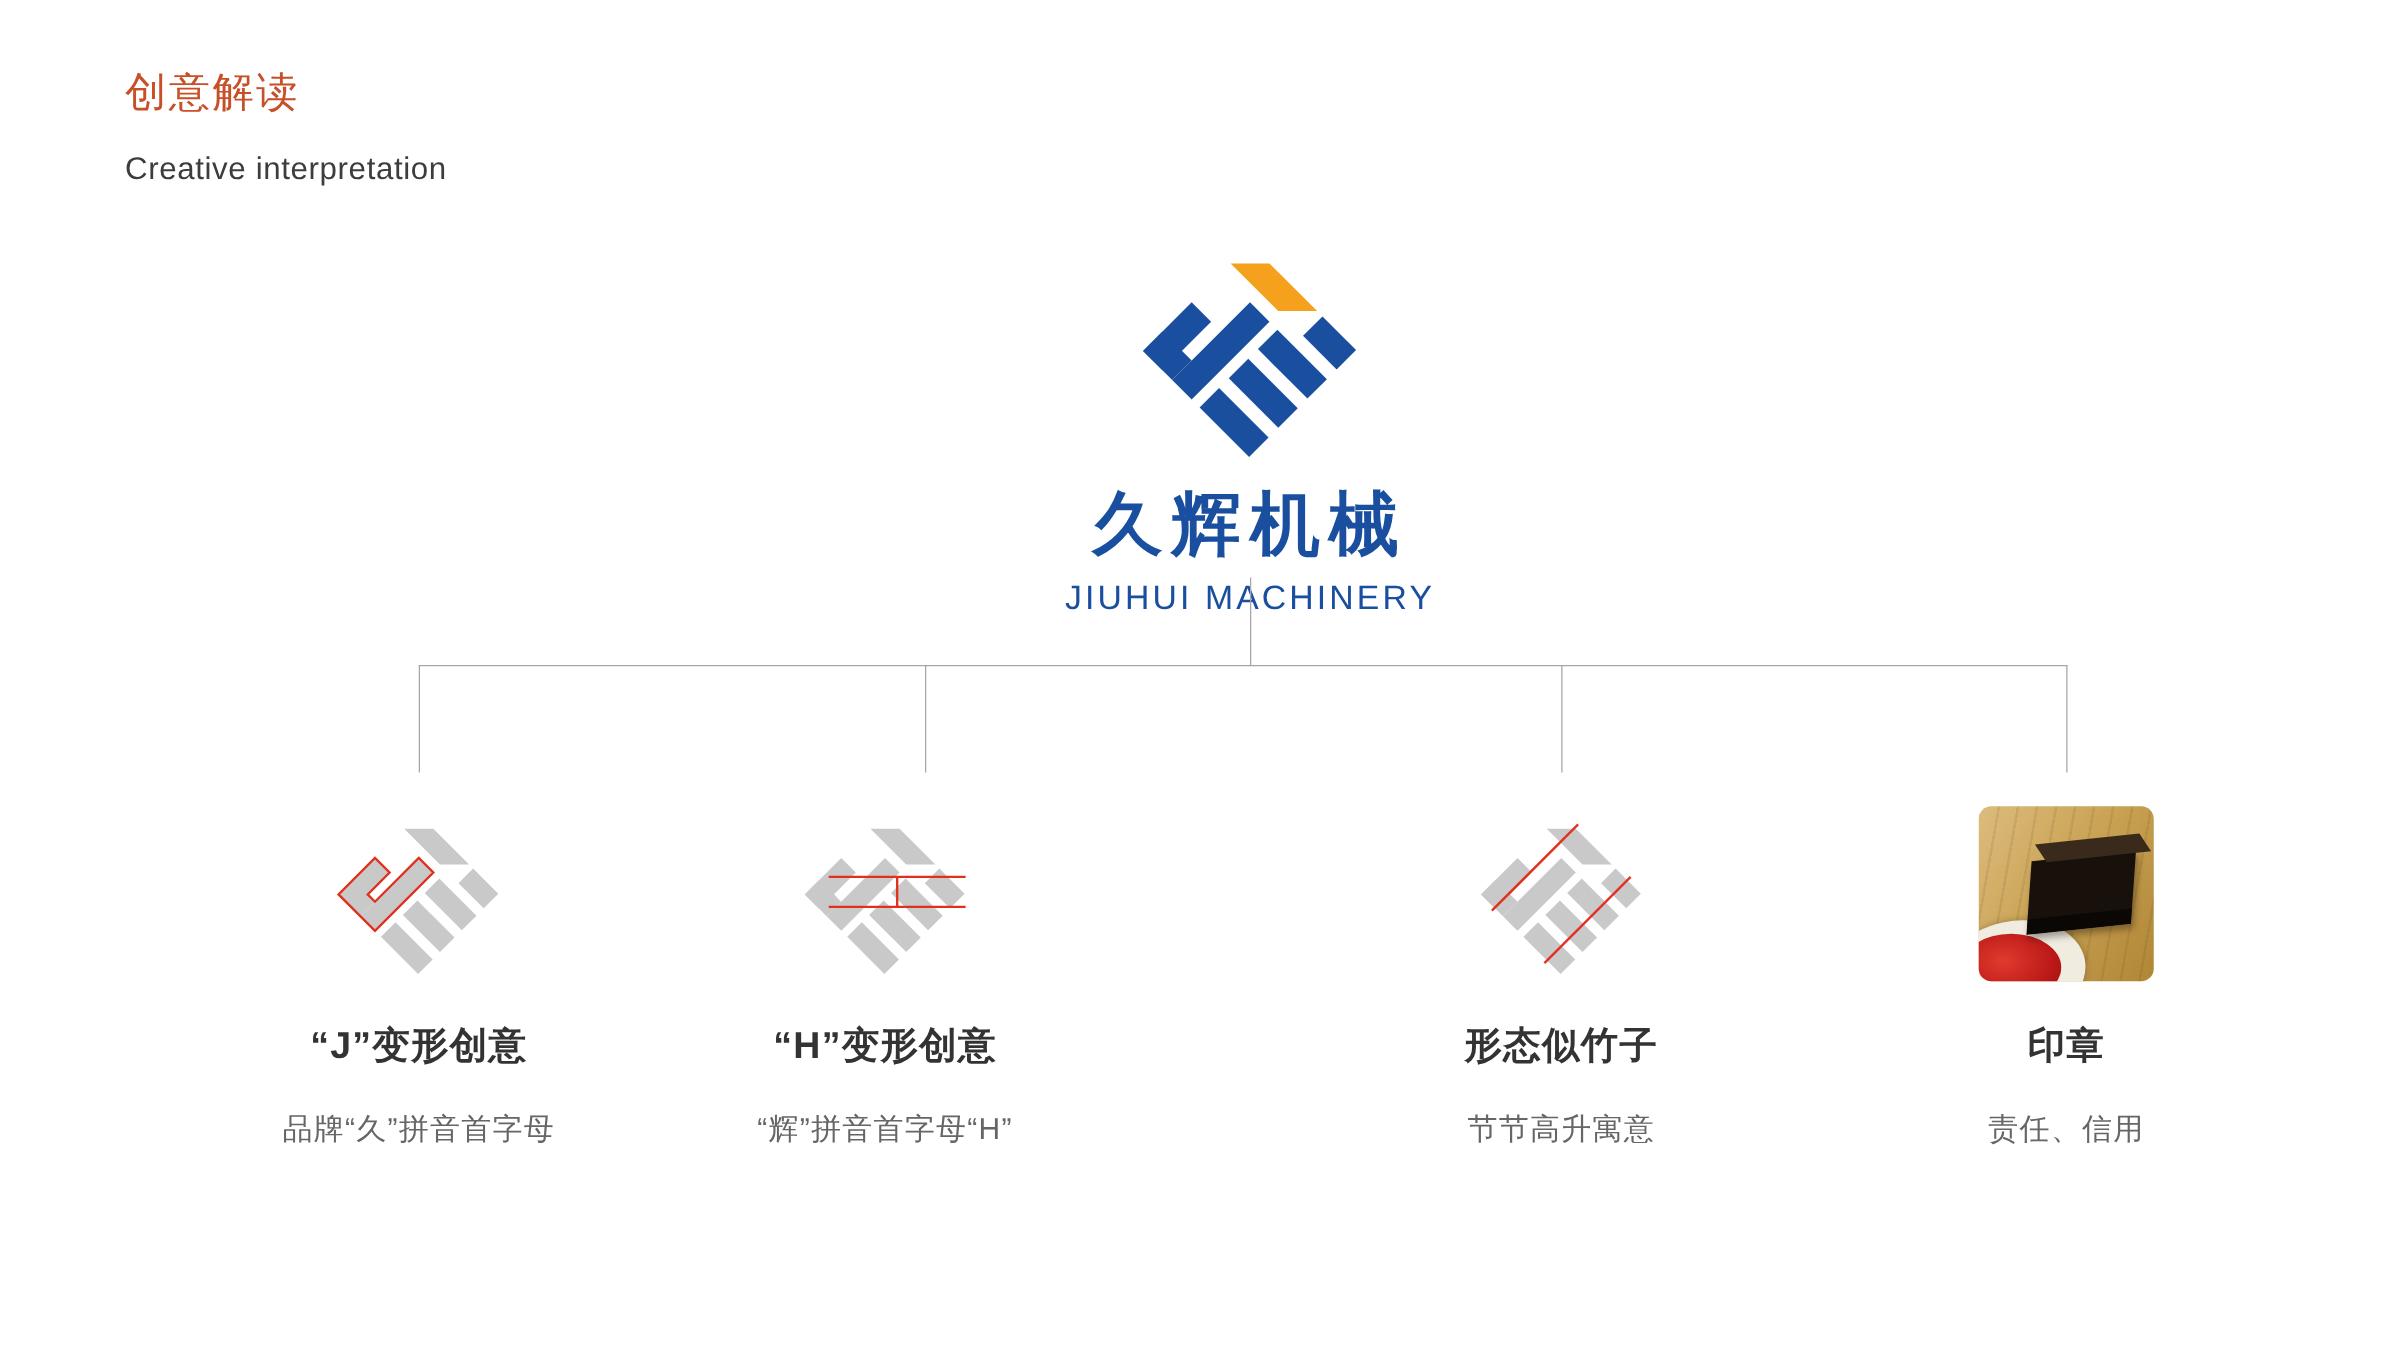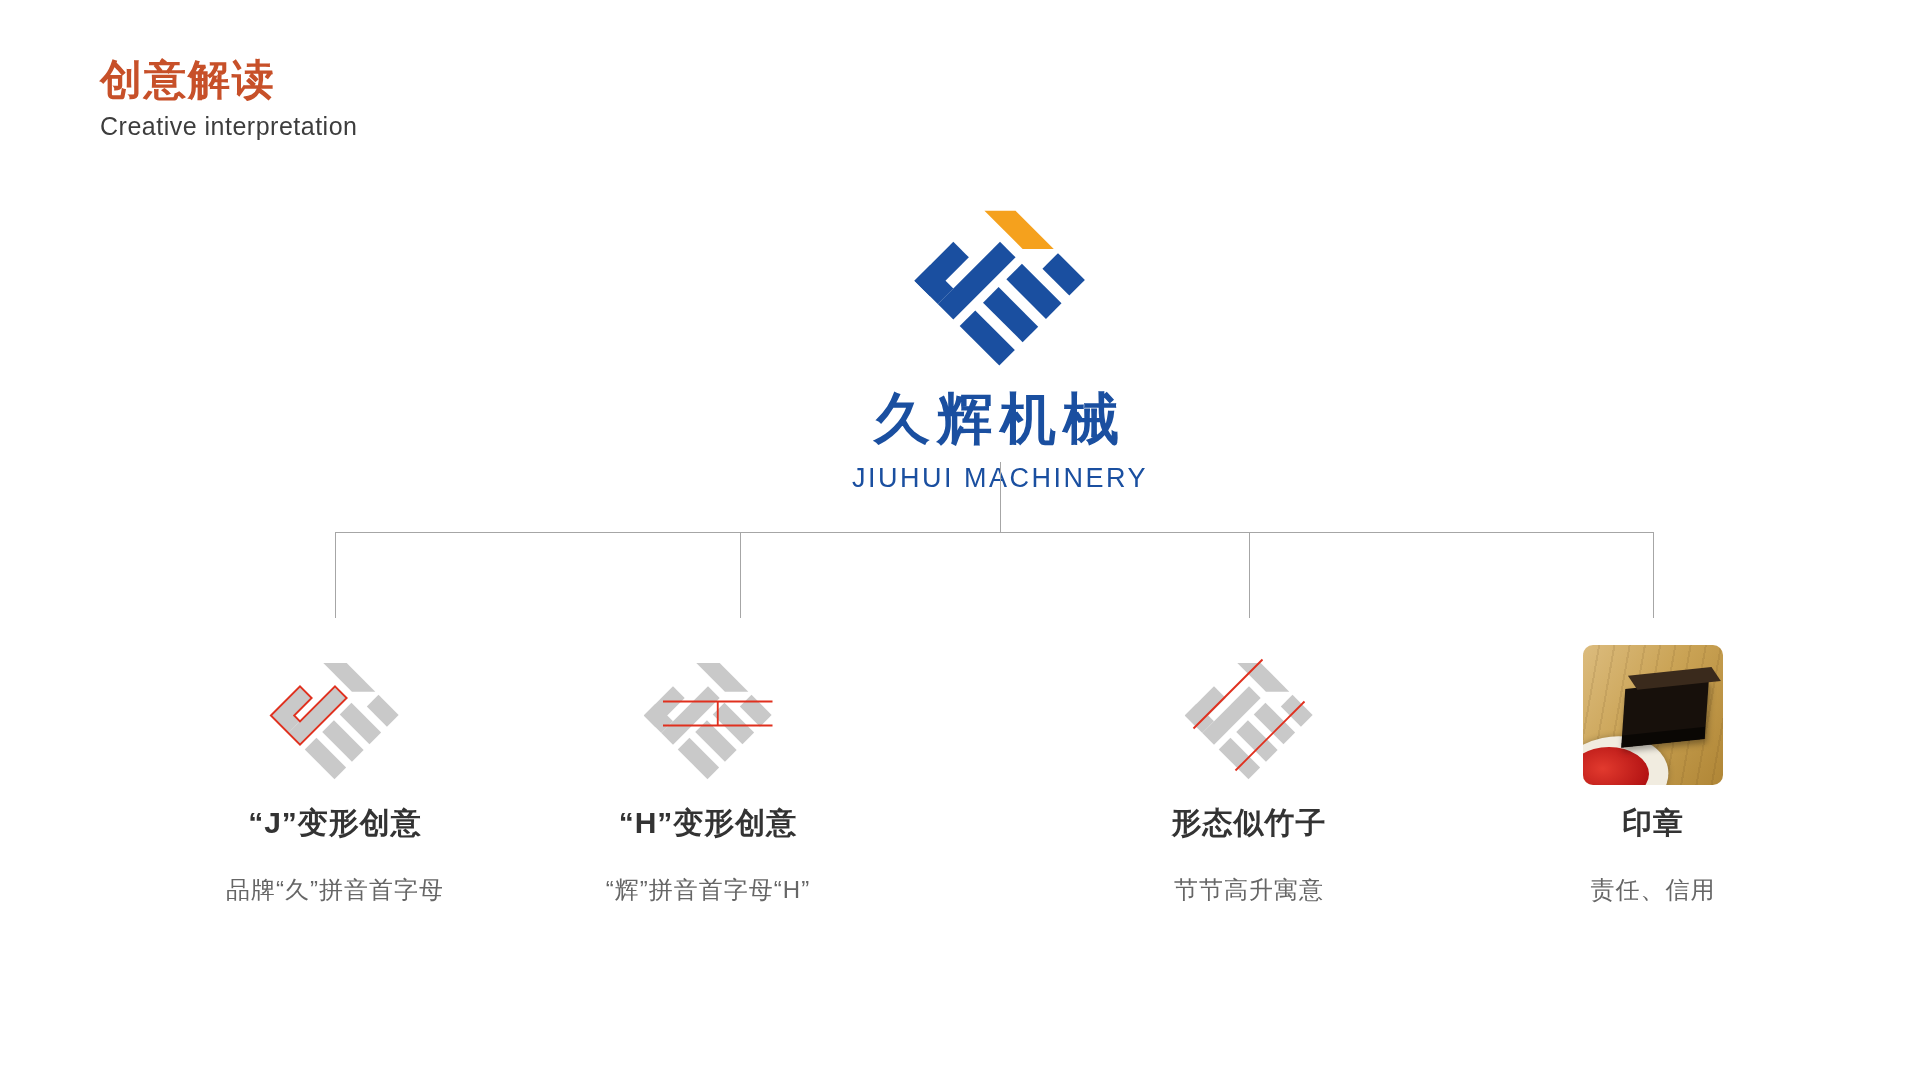--- a/index.html
+++ b/index.html
@@ -12,22 +12,22 @@
     --text-dark:#333333;
     --text-gray:#666666;
   }
   *{box-sizing:border-box;}
   html,body{margin:0;padding:0;background:#ffffff;}
   body{font-family:"Liberation Sans","DejaVu Sans",sans-serif;}
   .stage{position:relative;width:1920px;height:1080px;background:#ffffff;overflow:hidden;}
 
   
   .header{position:absolute;left:100px;top:52px;}
-  .header-title{font-size:42px;font-weight:700;color:var(--title-orange);letter-spacing:2px;}
-  .header-subtitle{font-size:25px;color:#3d3d3d;margin-top:4px;letter-spacing:0.5px;text-align:right;}
+  .header-title{font-size:33px;font-weight:400;color:var(--title-orange);letter-spacing:2px;}
+  .header-subtitle{font-size:25px;color:#3d3d3d;margin-top:24px;letter-spacing:0.5px;text-align:right;}
 
   
   .brand{position:absolute;left:700px;top:180px;width:600px;text-align:center;}
   .logo-mark{width:200px;height:200px;display:block;margin:0 auto;}
   .logo-name-cn{font-size:56px;font-weight:700;color:var(--brand-blue);letter-spacing:7px;margin-top:2px;}
   .logo-name-en{font-size:27px;color:var(--brand-blue);letter-spacing:2.5px;margin-top:5px;}
 
   
   .line{position:absolute;background:var(--line-gray);}
   .stem{left:1000px;top:462px;width:1px;height:70px;}
@@ -38,21 +38,21 @@
   .drop-3{left:1249px;}
   .drop-4{left:1653px;}
 
   
   .item{position:absolute;top:640px;width:300px;text-align:center;}
   .item-1{left:185px;}
   .item-2{left:558px;}
   .item-3{left:1099px;}
   .item-4{left:1503px;}
   .item-icon{width:150px;height:150px;margin:0 auto;display:block;}
-  .item-title{font-size:30px;font-weight:700;color:var(--text-dark);margin-top:13px;letter-spacing:1px;}
+  .item-title{font-size:30px;font-weight:700;color:var(--text-dark);margin-top:26px;letter-spacing:1px;}
   .item-subtitle{font-size:24px;color:var(--text-gray);margin-top:30px;letter-spacing:1px;}
 
   
   .fill-blue{fill:var(--brand-blue);}
   .fill-orange{fill:var(--brand-orange);}
   .fill-gray{fill:var(--mark-gray);}
   .stroke-red{stroke:var(--annotation-red);stroke-width:2.5;fill:none;}
 
   
   .photo-wrap{width:150px;height:150px;margin:0 auto;display:flex;align-items:center;justify-content:center;}

